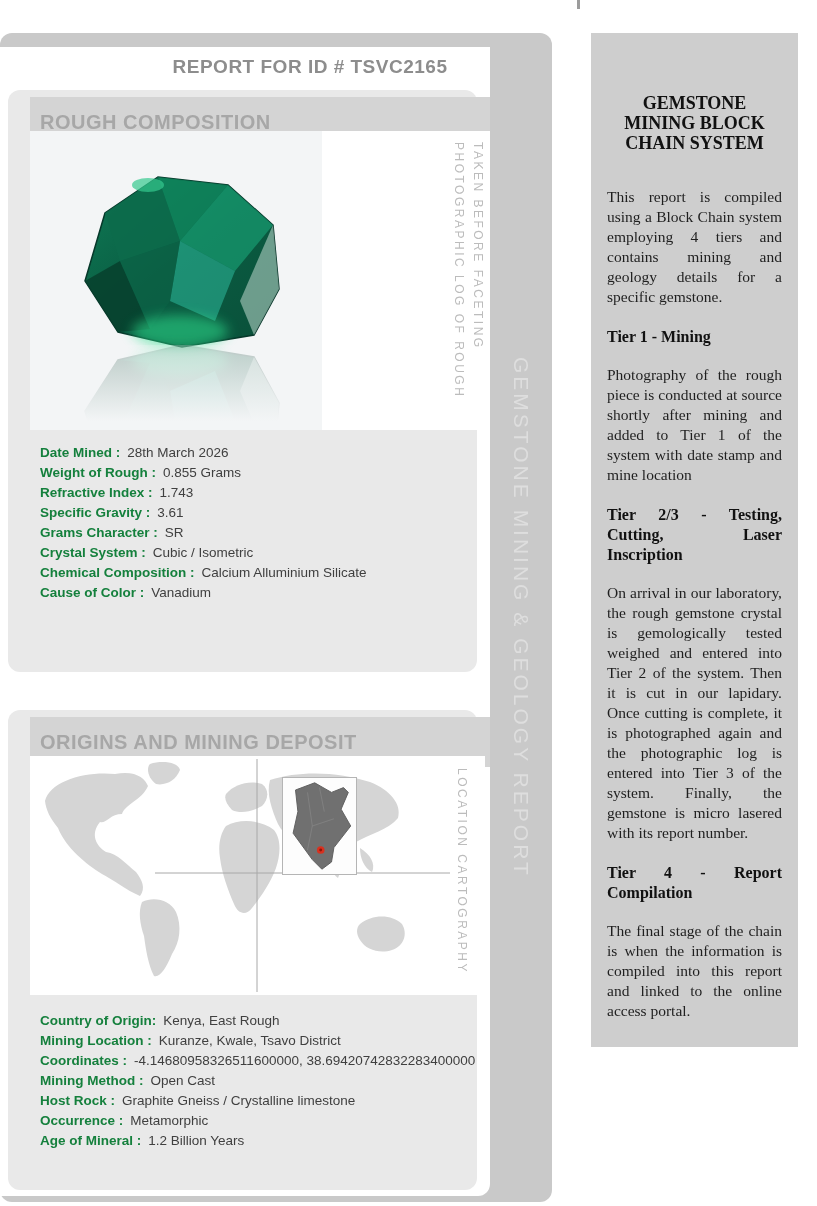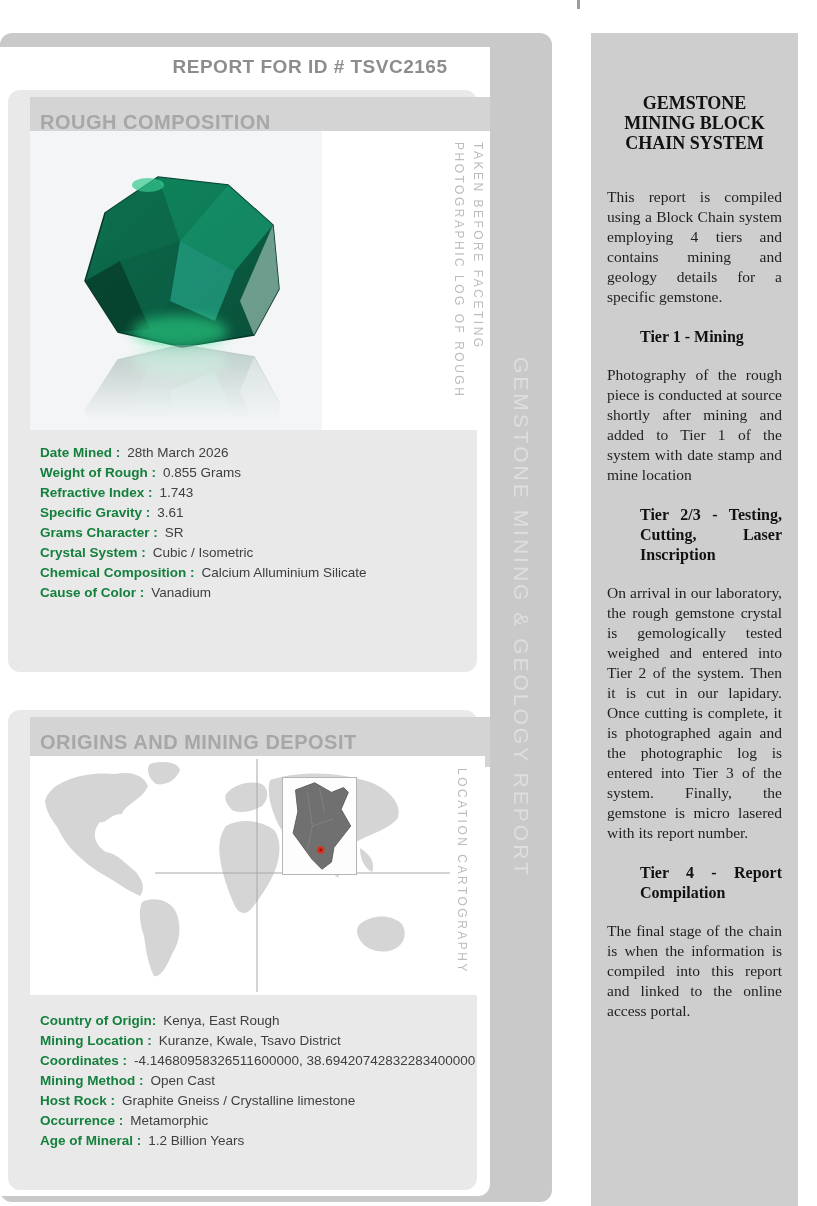--- a/index.html
+++ b/index.html
@@ -66,36 +66,36 @@
     left:490px;top:33px;width:62px;height:1169px;
     display:flex;align-items:center;justify-content:center;
   }
   .strip-label span{
     writing-mode:vertical-lr;font-size:21px;letter-spacing:3px;
     color:#dedede;white-space:nowrap;
   }
 
   
   .right-panel{
-    left:591px;top:33px;width:207px;height:1173px;background:#cecece;
+    left:591px;top:33px;width:207px;height:1014px;background:#cecece;
     box-sizing:border-box;padding:60px 16px 0 16px;
     font-family:"Liberation Serif",serif;color:#1f1f1f;
   }
   .right-panel h2{
     margin:0 auto 34px auto;width:160px;text-align:center;
     font-size:18px;line-height:20px;font-weight:bold;color:#111;
   }
   .right-panel p{
     margin:0 0 20px 0;font-size:15.5px;line-height:20px;text-align:justify;
   }
   .right-panel h3{
     margin:20px 0 18px 0;font-size:16px;line-height:20px;font-weight:bold;
     text-align:justify;color:#111;
   }
-  .tier-block h3{text-align-last:left;margin-left:33px;}
+  .tier-block h3{text-align-last:left;}
 </style>
 </head>
 <body>
 
 <div class="abs top-tick"></div>
 
 <div class="abs outer-shell"></div>
 <div class="abs inner-white"></div>
 
 <div class="abs report-title">REPORT FOR ID # TSVC2165</div>

